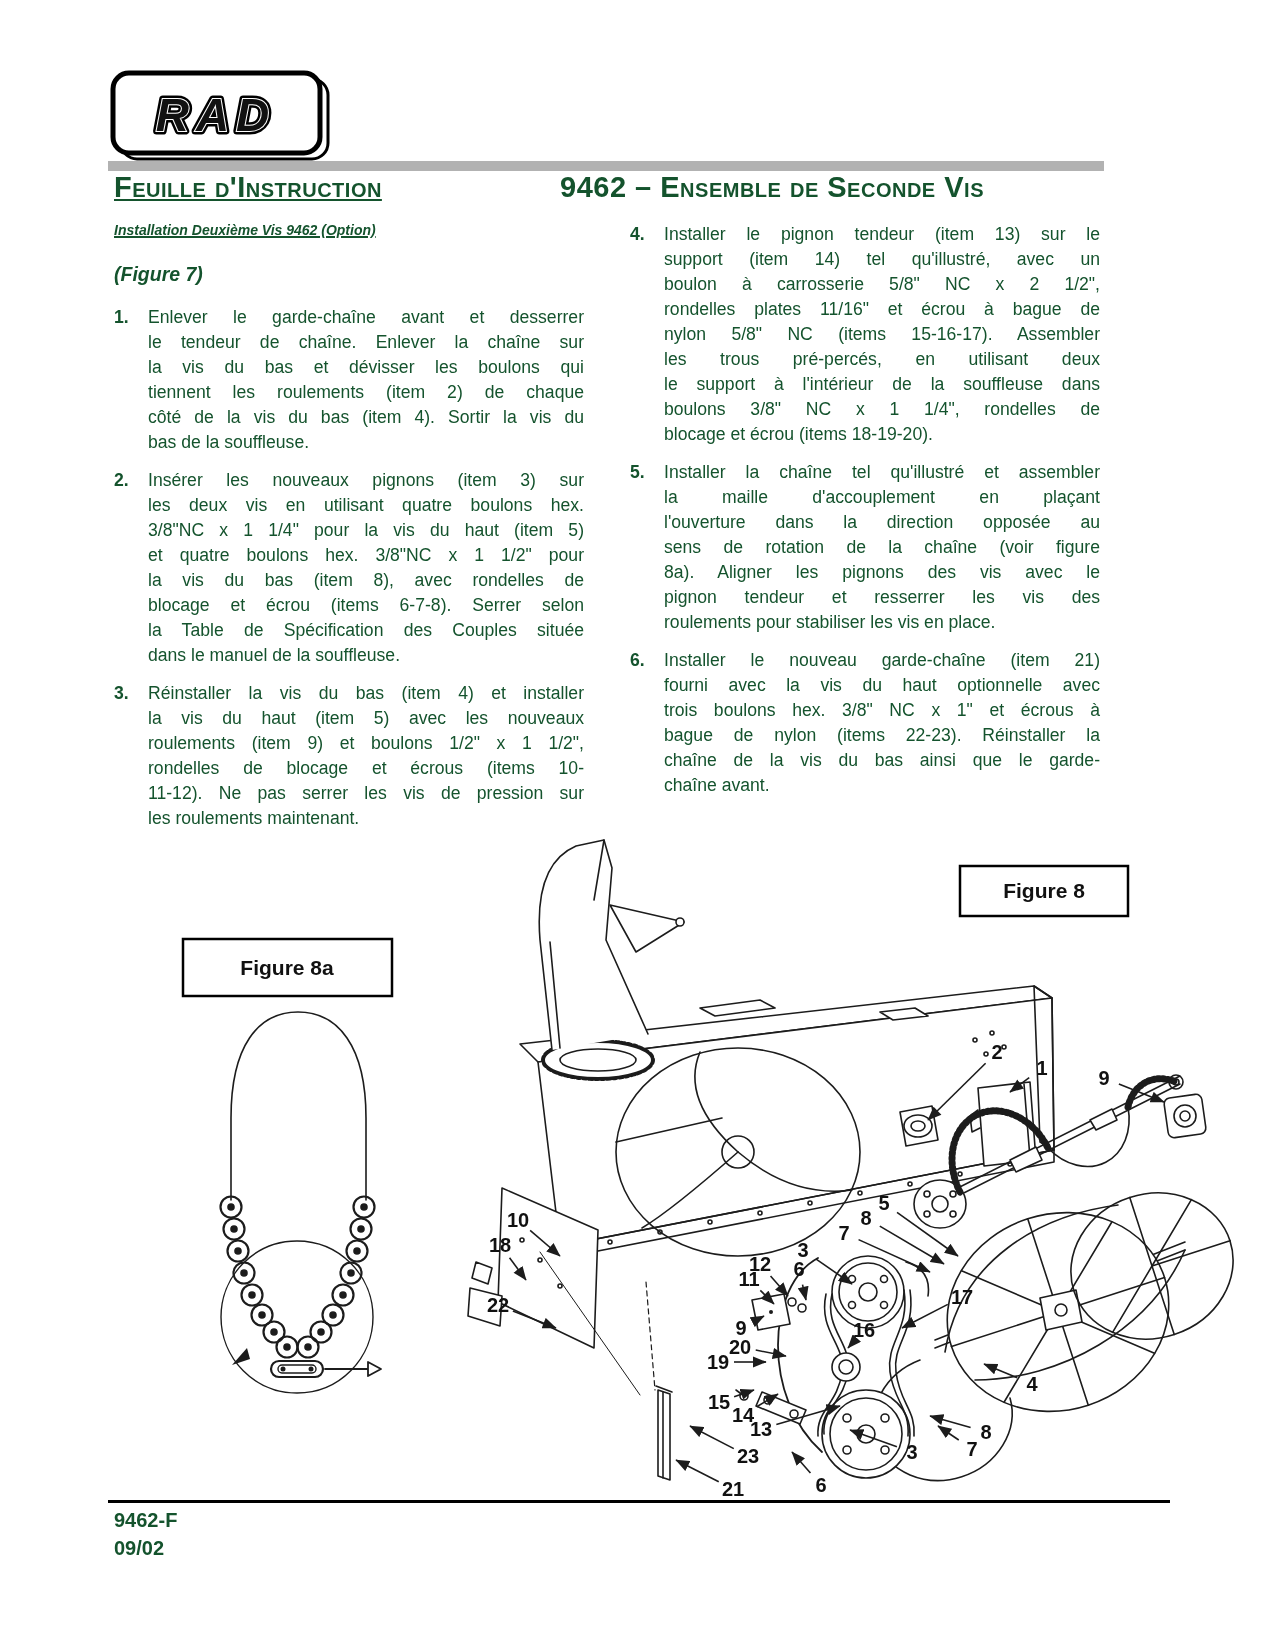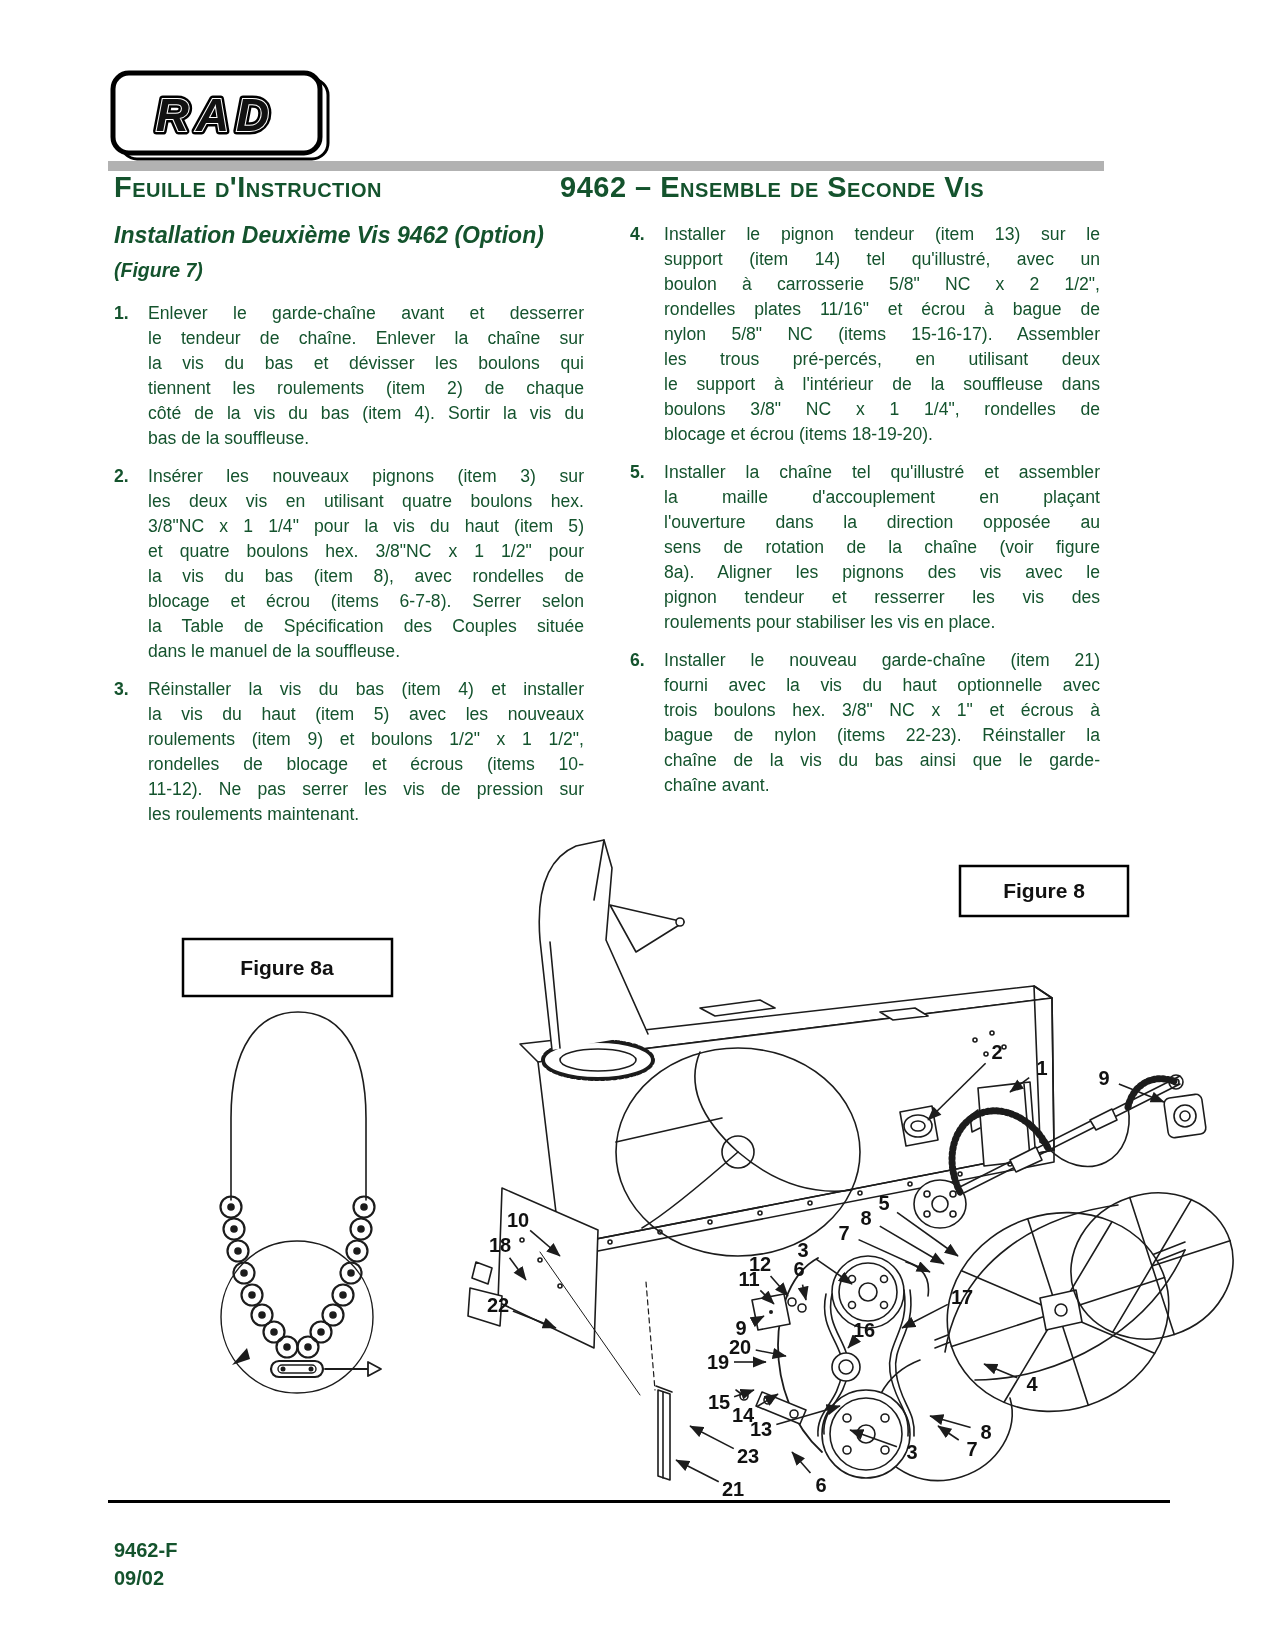--- a/index.html
+++ b/index.html
@@ -1,35 +1,35 @@
 <!DOCTYPE html>
 <html><head>
 <meta charset="utf-8">
 <style>
   html,body{margin:0;padding:0;background:#e8e8e8;}
   .page{position:relative;width:1275px;height:1650px;background:#ffffff;overflow:hidden;
         font-family:"Liberation Sans",sans-serif;color:#14532d;}
   .graybar{position:absolute;left:108px;top:161px;width:996px;height:10px;background:#b2b2b2;}
   .hdr{position:absolute;top:171px;font-weight:bold;font-variant:small-caps;
        font-size:29px;letter-spacing:.5px;white-space:nowrap;}
-  .hdr-left{left:114px;}
+  .hdr-left{left:114px;text-decoration:underline;}
   .hdr-right{left:560px;width:544px;text-align:left;}
   .col{position:absolute;top:222px;width:470px;}
   .col-left{left:114px;}
   .col-right{left:630px;}
-  .doc-title{font-size:23px;font-weight:bold;font-style:italic;
-             text-decoration-thickness:2px;margin:0 0 10px 0;}
+  .doc-title{font-size:14px;font-weight:bold;font-style:italic;
+             text-decoration:underline;text-decoration-thickness:2px;margin:0 0 25px 0;}
   .doc-sub{font-size:19.5px;font-weight:bold;font-style:italic;margin:0 0 19px 0;}
   .step{display:flex;margin-bottom:13px;font-size:17.6px;line-height:25px;}
   .step .num{font-weight:bold;width:34px;flex:none;}
   .step .body{flex:1;}
   .line{text-align:justify;text-align-last:justify;}
   .line.last{text-align-last:left;}
   .footline{position:absolute;left:108px;top:1500px;width:1062px;height:3px;background:#000;}
-  .foot{position:absolute;left:114px;font-size:20px;font-weight:bold;line-height:26px;margin-top:30px;}
+  .foot{position:absolute;left:114px;font-size:20px;font-weight:bold;line-height:26px;}
   .foot-num{top:1507px;} .foot-date{top:1535px;}
   svg text{font-family:"Liberation Sans",sans-serif;}
   .figlabel{font-size:21px;font-weight:bold;fill:#111;}
   .callout{font-size:20px;font-weight:bold;fill:#111;}
   .logo{position:absolute;left:110px;top:70px;}
   .figs{position:absolute;left:0;top:0;}
 </style>
 </head>
 <body>
 

